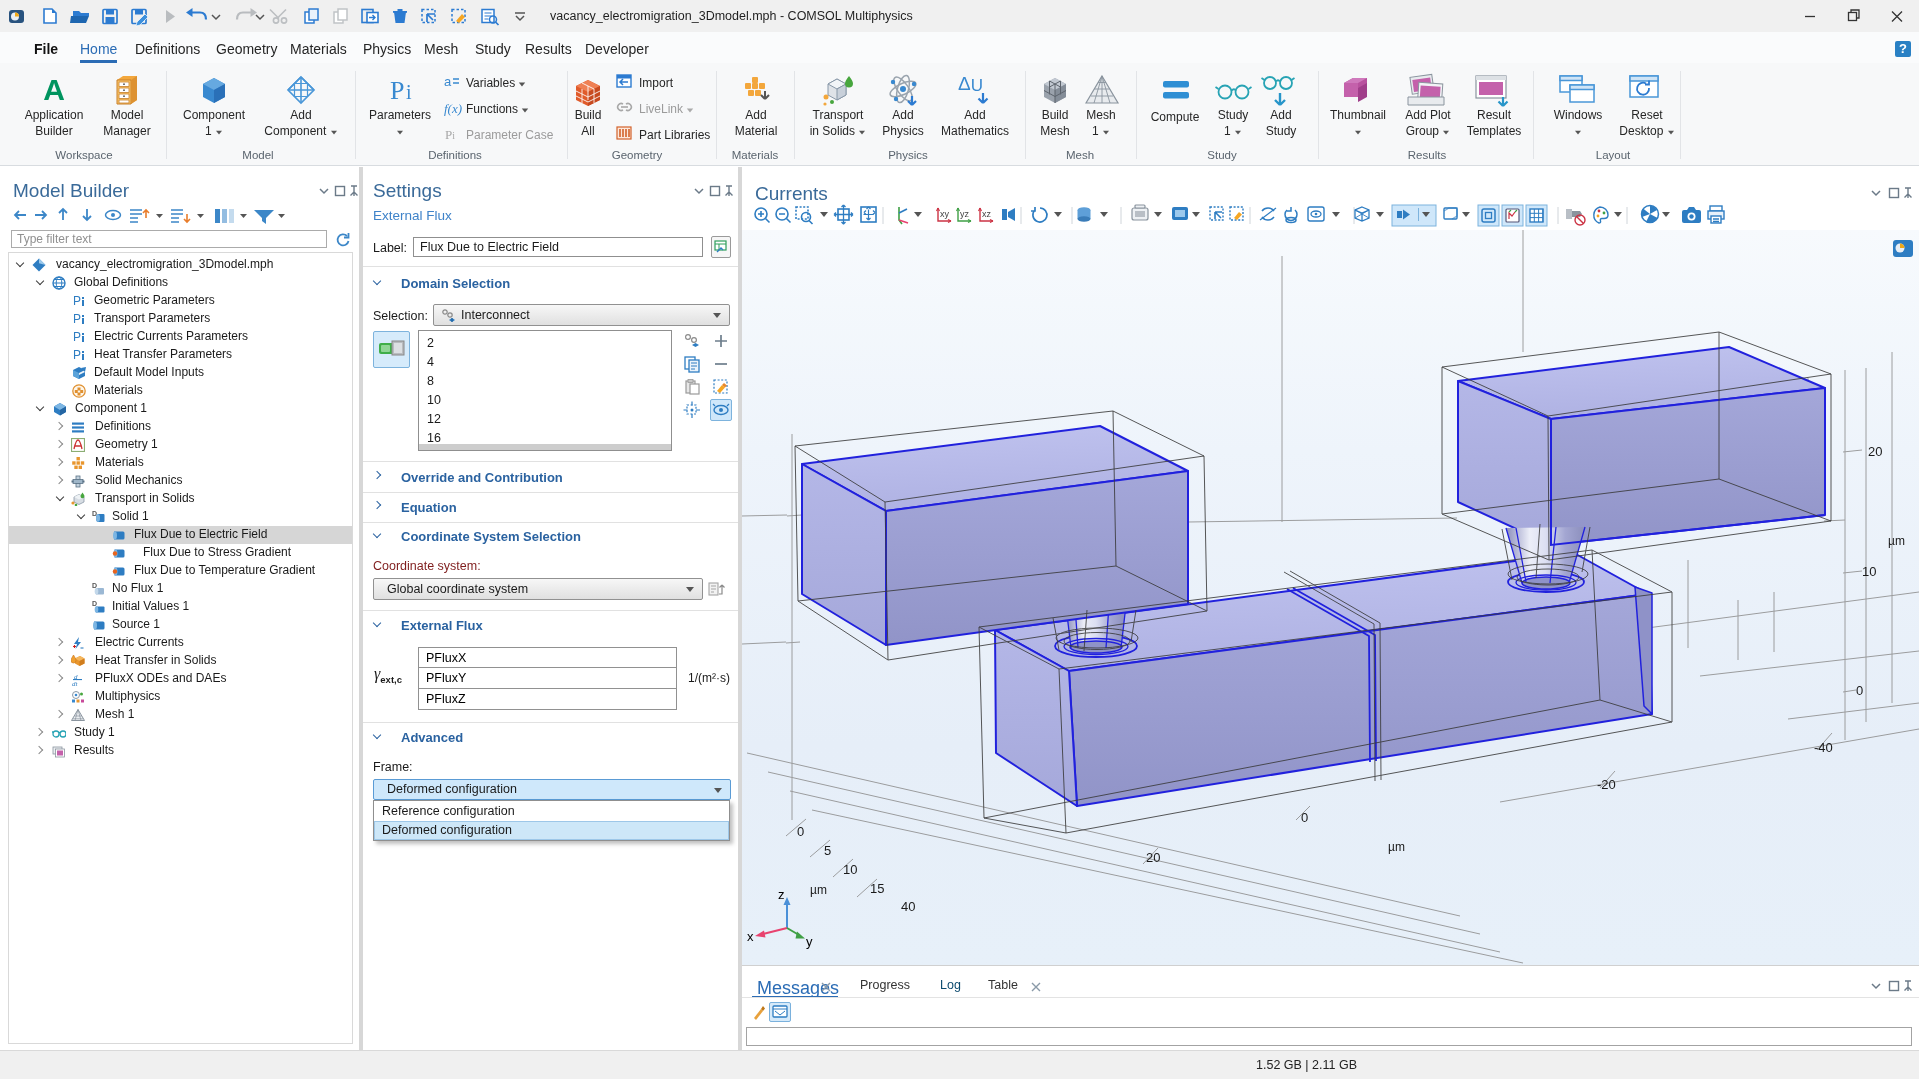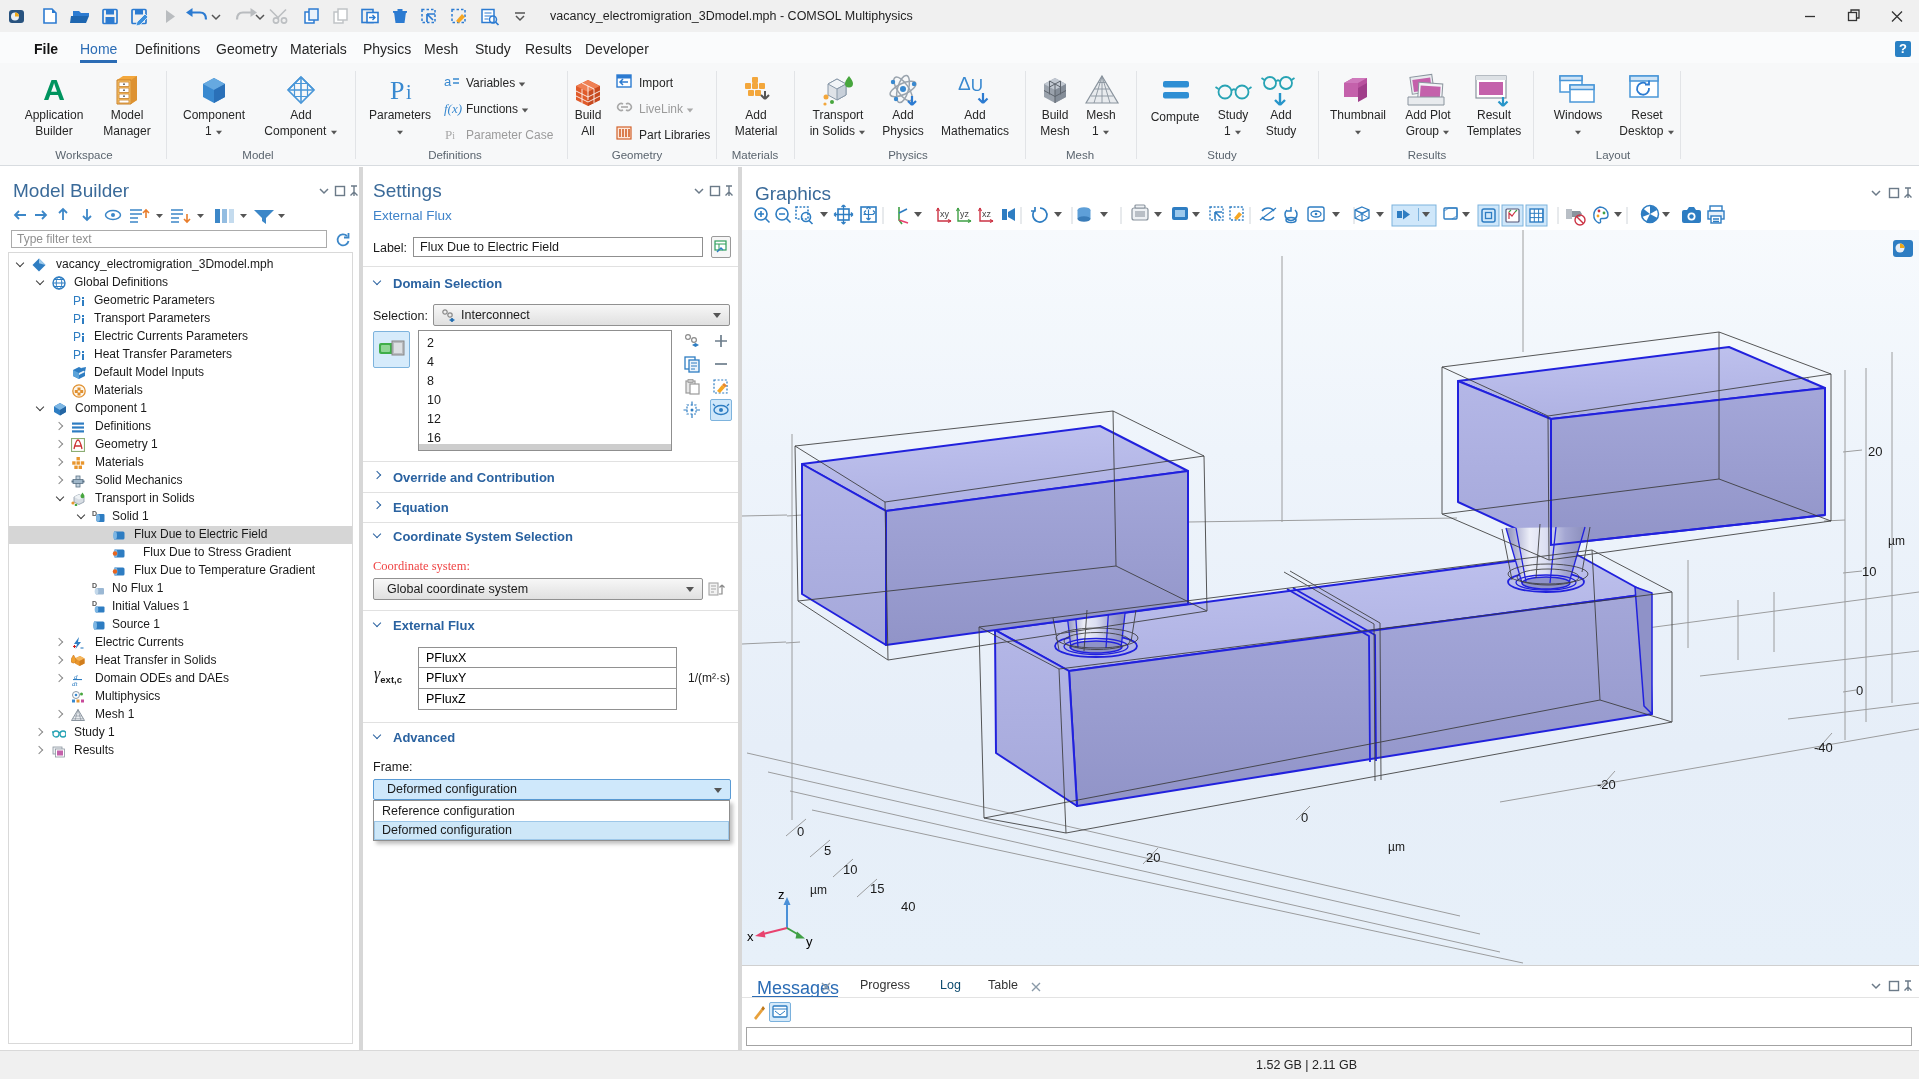--- a/index.html
+++ b/index.html
@@ -19,21 +19,21 @@
 .mtab{position:absolute;top:9px;font-size:14px;color:#262626;}
 .grplabel{position:absolute;top:86px;font-size:11.5px;color:#5a646e;text-align:center;}
 .vsep{position:absolute;top:8px;height:88px;width:1px;background:#e2e4e7;}
 .btnlabel{position:absolute;font-size:12px;color:#262626;text-align:center;line-height:16px;}
 .smalllabel{position:absolute;font-size:12px;color:#262626;}
 .gray{color:#9b9b9b;}
 .trow{position:absolute;height:18px;font-size:12px;color:#1a1a1a;white-space:nowrap;}
 .ticon{position:absolute;width:14px;height:14px;}
 .chD{position:absolute;width:6px;height:6px;border-right:1.4px solid #3c3c3c;border-bottom:1.4px solid #3c3c3c;transform:rotate(45deg);}
 .chR{position:absolute;width:6px;height:6px;border-top:1.4px solid #8a8a8a;border-right:1.4px solid #8a8a8a;transform:rotate(45deg);}
-.shead{position:absolute;font-size:13px;color:#2a62a0;font-weight:bold;}
+.shead{position:absolute;font-size:13px;color:#2a62a0;font-weight:bold;margin-left:8px;}
 .sdiv{position:absolute;left:0;width:375px;height:1px;background:#e1e1e1;}
 .caret{display:inline-block;width:0;height:0;border-left:4px solid transparent;border-right:4px solid transparent;border-top:5px solid #555;}
 </style></head>
 <body>
 
 <div id="titlebar">
 <svg class="abs" style="left:0;top:0" width="560" height="32" viewBox="0 0 560 32">
   <g>
     <rect x="9" y="10" width="15" height="13" rx="3" fill="#28527e"></rect>
         <circle cx="15" cy="16.5" r="4" fill="#e8eef5"></circle>
@@ -549,21 +549,21 @@
         <path d="M8.5 7 L13.5 4.5 V9.5 L8.5 12 Z" fill="#d07d1e"></path>
         <path d="M2.5 1 c1.5 2.5 2.5 4 2.5 5.5 a2.5 2.5 0 0 1 -5 0 C0 5 1 3.5 2.5 1z" fill="#f0a030" stroke="#c87018" stroke-width="0.6"></path>
       </svg>
 <div class="trow" style="left:95px;top:486px">Heat Transfer in Solids</div>
 <div class="chR" style="left:56px;top:508px"></div>
 <svg class="ticon" style="left:71px;top:505px" viewBox="0 0 14 14">
         <text x="3" y="6.5" font-size="7" font-style="italic" fill="#2e7dc2" font-family="Liberation Serif">d</text>
         <rect x="2" y="7" width="9" height="1.1" fill="#2e7dc2"></rect>
         <text x="1" y="14" font-size="7" font-style="italic" fill="#2e7dc2" font-family="Liberation Serif">dt</text>
       </svg>
-<div class="trow" style="left:95px;top:504px">Domain ODEs and DAEs</div>
+<div class="trow" style="left:95px;top:504px">PFluxX ODEs and DAEs</div>
 <svg class="ticon" style="left:71px;top:523px" viewBox="0 0 14 14">
         <circle cx="5" cy="5" r="3.5" fill="none" stroke="#8a98a6" stroke-width="1"></circle>
         <circle cx="5" cy="5" r="1.3" fill="#3989d0"></circle>
         <rect x="1" y="9.5" width="3" height="3" fill="#3989d0"></rect>
         <rect x="5.5" y="9.5" width="3" height="3" fill="#e8962e"></rect>
         <rect x="10" y="9.5" width="3" height="3" fill="#c84a9a"></rect>
         <circle cx="10.5" cy="4" r="1.5" fill="#47a63e"></circle>
       </svg>
 <div class="trow" style="left:95px;top:522px">Multiphysics</div>
 <div class="chR" style="left:56px;top:544px"></div>
@@ -673,21 +673,21 @@
       </svg></div>
 <div class="sdiv" style="top:294px"></div>
 <div class="chR" style="left:11px;top:305px;border-color:#2a62a0;"></div>
 <div class="shead" style="left:30px;top:303px;">Override and Contribution</div>
 <div class="sdiv" style="top:325px"></div>
 <div class="chR" style="left:11px;top:335px;border-color:#2a62a0;"></div>
 <div class="shead" style="left:30px;top:333px;">Equation</div>
 <div class="sdiv" style="top:355px"></div>
 <div class="chD" style="left:11px;top:364px;border-color:#2a62a0;"></div>
 <div class="shead" style="left:30px;top:362px;">Coordinate System Selection</div>
-<div class="abs" style="left:10px;top:392px;font-size:12.5px;color:#ef4444;font-family:Liberation Serif, serif;">Coordinate system:</div>
+<div class="abs" style="left:10px;top:392px;font-size:12.5px;color:#7f1d1d;">Coordinate system:</div>
 <div class="abs" style="left:10px;top:411px;width:330px;height:22px;border:1px solid #919191;border-radius:2px;background:linear-gradient(#f7f7f7,#e0e0e0);">
   <div class="abs" style="left:13px;top:3px;font-size:12.5px;color:#1a1a1a;">Global coordinate system</div>
   <span class="caret abs" style="right:8px;top:8px;"></span>
 </div>
 <svg class="abs" style="left:344px;top:413px" width="18" height="18">
       <rect x="2" y="3" width="9" height="12" fill="#f2f2f2" stroke="#a5a5a5" stroke-width="1.1"></rect>
       <path d="M4 6 h5 M4 9 h5 M4 12 h3" stroke="#a5a5a5" stroke-width="1"></path>
       <path d="M12 14 h3 v-9 m0 0 l-2.5 2.5 m2.5 -2.5 l2.5 2.5" fill="none" stroke="#8a8a8a" stroke-width="1.2"></path>
     </svg>
 <div class="sdiv" style="top:443px"></div>
@@ -709,21 +709,21 @@
 <div class="abs" style="left:10px;top:633px;width:357px;height:41px;border:1px solid #8f8f8f;background:#fff;box-shadow:3px 3px 4px rgba(0,0,0,0.25);">
   <div class="abs" style="left:8px;top:3px;font-size:12.5px;color:#1a1a1a;">Reference configuration</div>
   <div class="abs" style="left:0px;top:20px;width:355px;height:19px;background:#cde7f8;border:1px solid #9dc7e8;">
         <div class="abs" style="left:7px;top:1px;font-size:12.5px;color:#1a1a1a;">Deformed configuration</div>
       </div>
 </div>
 </div>
 <div id="div2"></div>
 
 <div id="graphics">
-<div class="ptitle abs" style="left:13px;top:16px;">Graphics</div>
+<div class="ptitle abs" style="left:13px;top:16px;">Currents</div>
 <svg class="abs" style="left:1128px;top:19px" width="44" height="14">
       <path d="M2 5 l4 4 4 -4" fill="none" stroke="#6b7a88" stroke-width="1.5"></path>
       <rect x="19.5" y="2.5" width="9" height="9" fill="none" stroke="#6b7a88" stroke-width="1.4"></rect>
       <path d="M38 2 v10 M35 2 h6 M38 8 l-3.5 3.5 M38 8 l3.5 3.5" stroke="#6b7a88" stroke-width="1.4"></path>
     </svg>
 <svg class="abs" style="left:0;top:36px" width="1000" height="26" viewBox="0 0 1000 26">
 <g stroke="#d0d5da" stroke-width="1">
         <path d="M141 4 V21 M279 4 V21 M330 4 V21 M379 4 V21 M508 4 V21 M612 4 V21 M816 4 V21 M885 4 V21"></path>
       </g>
 

